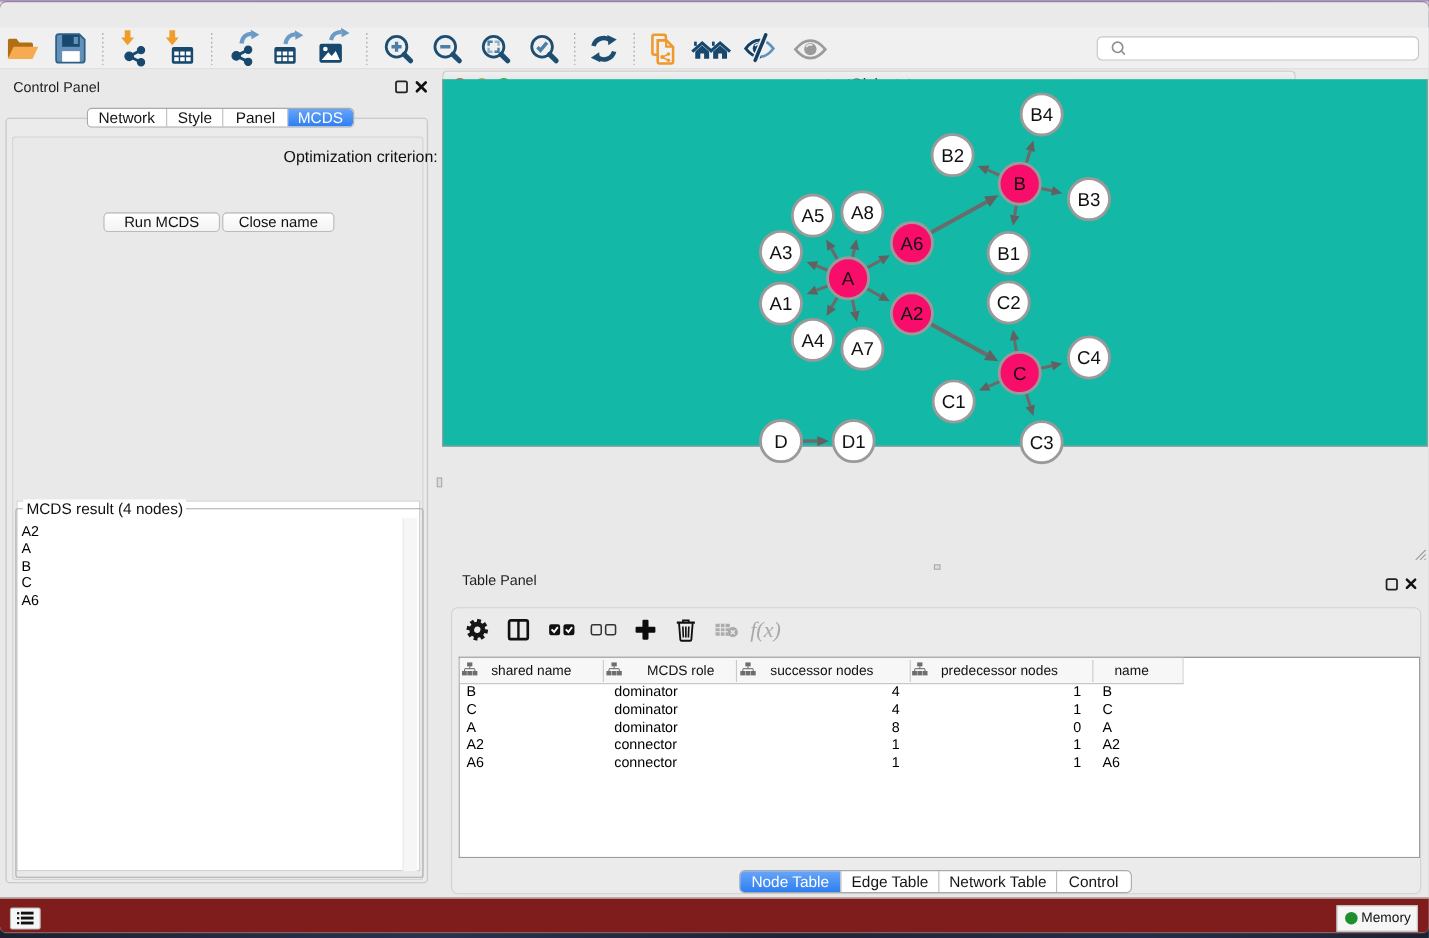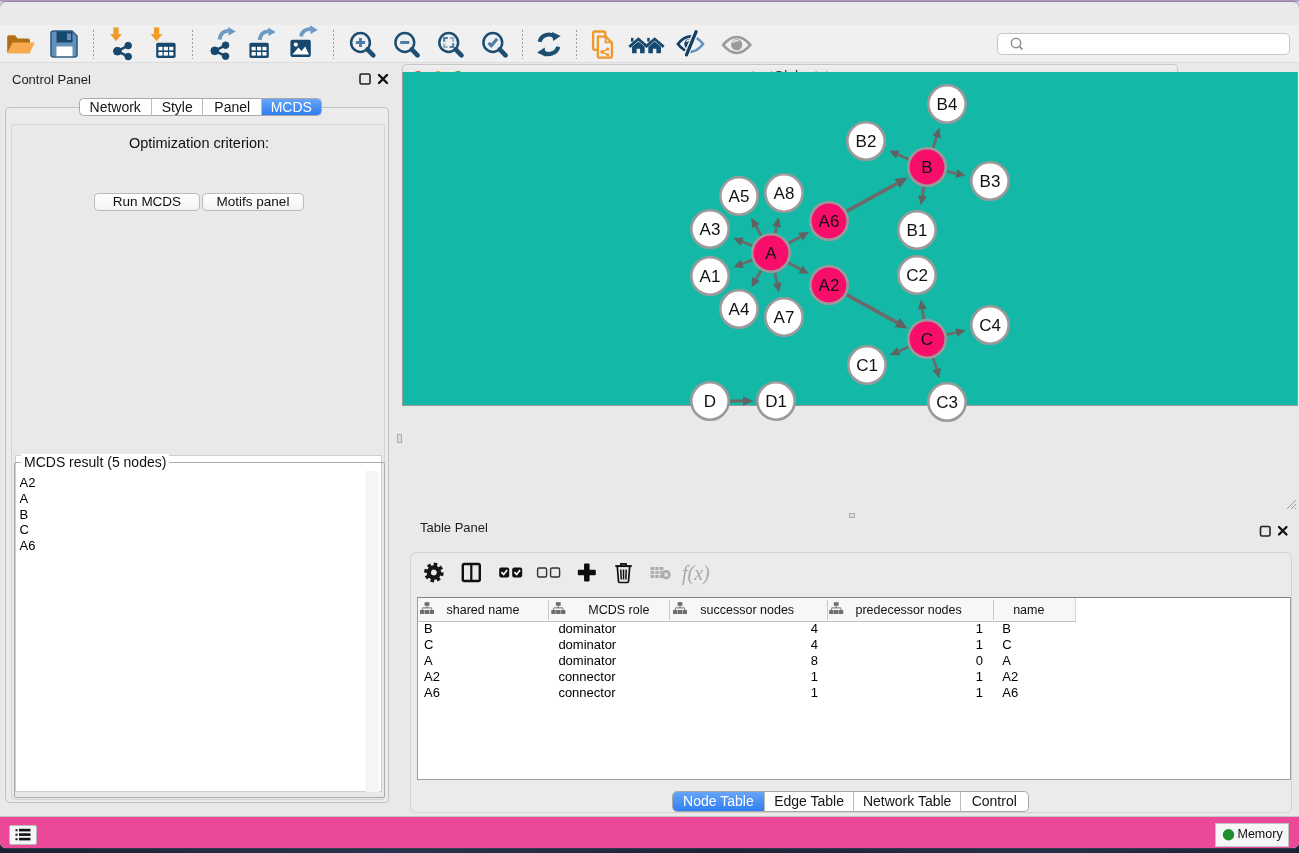--- a/index.html
+++ b/index.html
@@ -6,37 +6,37 @@
 #screen{position:absolute;left:0;top:0;width:1299px;height:853px}
 .abs{position:absolute}
 #topstrip{left:0;top:0;width:1299px;height:10px;background:linear-gradient(#a583bb 0px,#c9b2d8 1.5px,#efe9f3 3px,#f0eef1 10px)}
 #win{left:0;top:2px;width:1299px;height:846px;border-radius:6px;background:#eaeaea;overflow:hidden;box-shadow:0 0 0 1px rgba(80,80,80,.45)}
 #titlebar{left:0;top:0;width:1299px;height:23px;background:linear-gradient(#eef0f0,#d6d6d6);border-bottom:1px solid #bdbdbd}
 #titlebar .title{width:100%;text-align:center;font-size:13.5px;color:#3f3f3f;line-height:22px}
 .tl{border-radius:50%;top:3.9px;width:11.5px;height:11.5px}
 #toolbar{left:0;top:23px;width:1299px;height:38px;background:#f0f0f0;border-bottom:1px solid #dcdcdc}
 .tsep{top:5px;height:29px;width:1px;background-image:linear-gradient(#9e9e9e 40%,rgba(0,0,0,0) 0%);background-size:1px 4px}
 #main{left:0;top:61px;width:1299px;height:754px;background:#e9e9e9}
-#statusbar{left:0;top:813.5px;width:1299px;height:32.5px;background:#ec4899;border-top:1px solid #c3c3c3}
+#statusbar{left:0;top:813.5px;width:1299px;height:32.5px;background:#7f1d1d;border-top:1px solid #c3c3c3}
 .paneltitle{font-size:13px;color:#1d1d1d}
 
 #cpanel{left:0;top:0;width:395px;height:754px}
 #cp-outer{left:5px;top:44px;width:384px;height:696px;border:1px solid #c2c2c2;border-radius:4px;background:#ebebeb}
 #cp-inner{left:11px;top:61px;width:374px;height:676px;border:1px solid #d4d4d4;border-radius:3px;background:#e9e9e9}
 .seg{position:absolute;display:flex;background:#fff;border:1px solid #a9a9a9;border-radius:4.5px}
 .seg .sg{font-size:13px;color:#151515;text-align:center;border-left:1px solid #bcbcbc;display:flex;align-items:center;justify-content:center}
 .seg .sg:first-child{border-left:none}
 .seg .sel{background:linear-gradient(#67a5f8,#2e7ef2);color:#fff}
 #cptabs{left:78.5px;top:35px;width:243px;height:17.5px}
 #cptabs .sg{font-size:14px}
 #tptabs .sg{font-size:14px}
 #cptabs .sg:first-child{border-radius:4px 0 0 4px}
 #cptabs .sel{border-radius:0 4px 4px 0}
 .btn{position:absolute;background:linear-gradient(#ffffff,#f3f3f3);border:1px solid #bbb;border-radius:4.5px;font-size:13.5px;color:#111;text-align:center}
-#optlabel{left:0;top:71.5px;width:398px;height:16px;line-height:16px;text-align:center;font-size:14.5px;color:#111}
+#optlabel{left:0;top:71.5px;width:398px;height:16px;line-height:16px;text-align:right;font-size:14.5px;color:#111}
 #dropdown{left:43px;top:96.5px;width:311px;height:20px;background:#fff;border:1px solid #b5b5b5;border-radius:5px}
 #dropdown .txt{position:absolute;left:11px;top:1px;font-size:14.3px;color:#111}
 #dropdown .step{position:absolute;right:-1px;top:-1px;width:18.5px;height:20px;border-radius:0 5px 5px 0;background:linear-gradient(#4b95f7,#1e6cf2)}
 #runbtn{left:94px;top:129.5px;width:106px;height:18.5px;line-height:16.5px}
 #closebtn{left:202px;top:129.5px;width:102px;height:18.5px;line-height:16.5px}
 #fieldset{left:14px;top:399px;width:371px;height:336px;border:1px solid #ababab;border-radius:2px;z-index:3}
 #fieldlegend{left:21px;top:391px;background:#fff;padding:0 3px;font-size:14px;color:#111;z-index:4}
 #cplist{left:15px;top:392px;width:366.5px;height:337px;background:#fff;border:1px solid #cfcfcf;font-size:13px;color:#000;z-index:2}
 #cplist .li{padding-left:3.5px;height:15.75px;line-height:15.75px}
 #cpscroll{left:350px;top:15px;width:13px;height:320.5px;background:#f6f6f6;border-left:1px solid #ececec;position:absolute}
@@ -241,32 +241,32 @@
   <div id="cp-outer" class="abs"></div>
   <div id="cp-inner" class="abs"></div>
   <div class="seg" id="cptabs">
     <div class="sg" style="width:72px">Network</div>
     <div class="sg" style="width:52px">Style</div>
     <div class="sg" style="width:59px">Panel</div>
     <div class="sg sel" style="width:60px">MCDS</div>
   </div>
   <div id="optlabel" class="abs">Optimization criterion:</div>
   <div id="runbtn" class="btn">Run MCDS</div>
-  <div id="closebtn" class="btn">Motifs panel</div>
+  <div id="closebtn" class="btn">Close name</div>
   <div id="cplist" class="abs">
     <div style="height:19.2px"></div>
     <div class="li">A2</div>
             <div class="li">A</div>
             <div class="li">B</div>
             <div class="li">C</div>
             <div class="li">A6</div>
     <div id="cpscroll"></div>
   </div>
   <div id="fieldset" class="abs"></div>
-  <div id="fieldlegend" class="abs">MCDS result (5 nodes)</div>
+  <div id="fieldlegend" class="abs">MCDS result (4 nodes)</div>
  </div>
 
  <div id="netwin" class="abs">
   <div id="nettitle">
     <div class="tl abs" style="left:8.5px;background:radial-gradient(circle at 35% 30%,#fa8078,#ef564c);border:0.5px solid #d94c42"></div>
     <div class="tl abs" style="left:28.5px;background:radial-gradient(circle at 35% 30%,#f8ce68,#f1b32f);border:0.5px solid #d6a02c"></div>
     <div class="tl abs" style="left:48.5px;background:radial-gradient(circle at 35% 30%,#7bd66f,#30b934);border:0.5px solid #2da330"></div>
     <div class="title">testGlobe.txt</div>
   </div>
   <div id="netcanvas">

